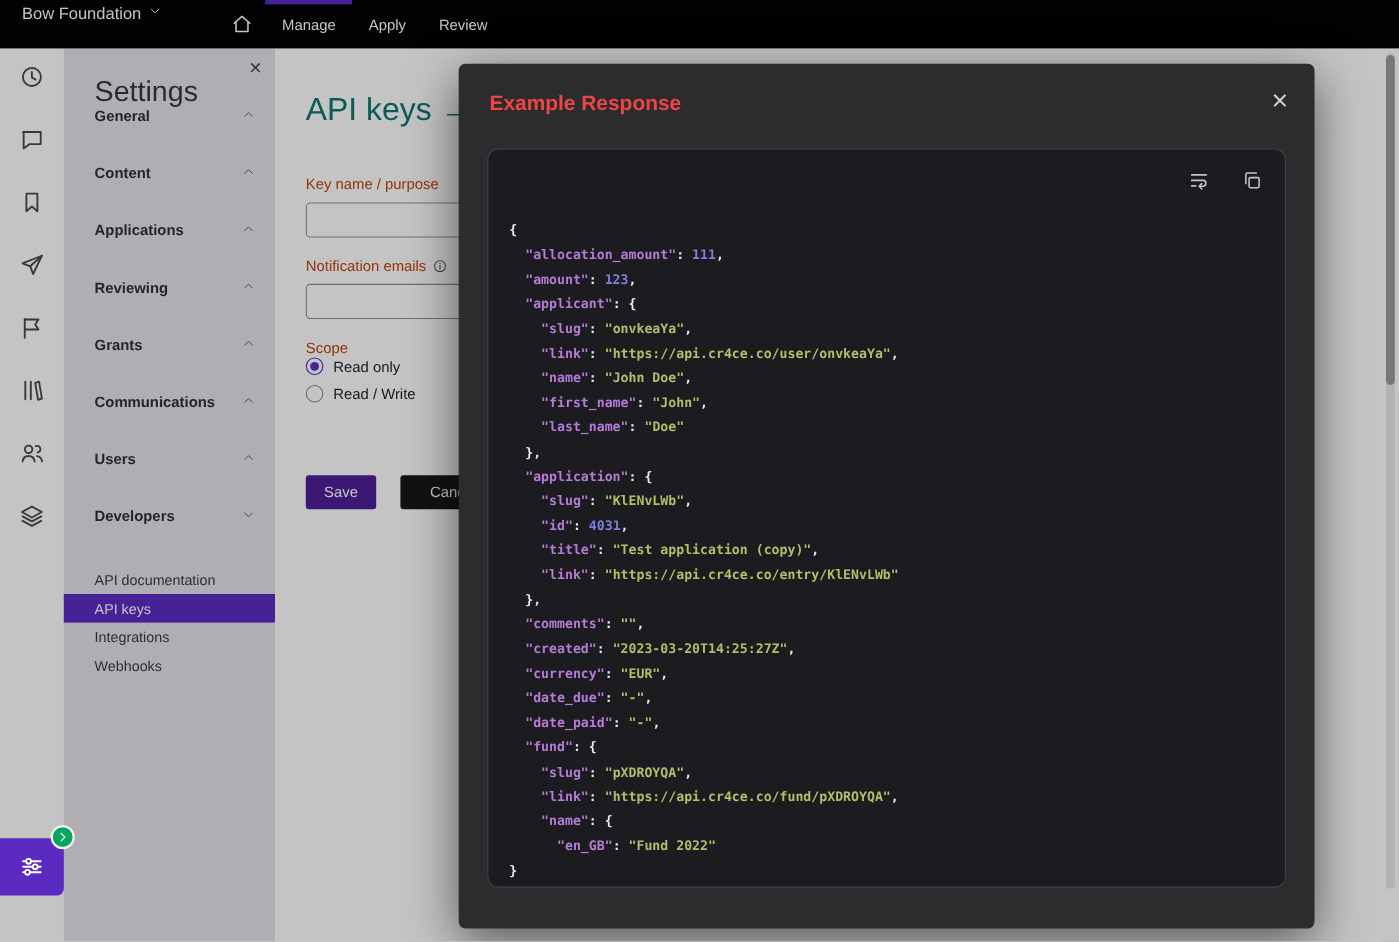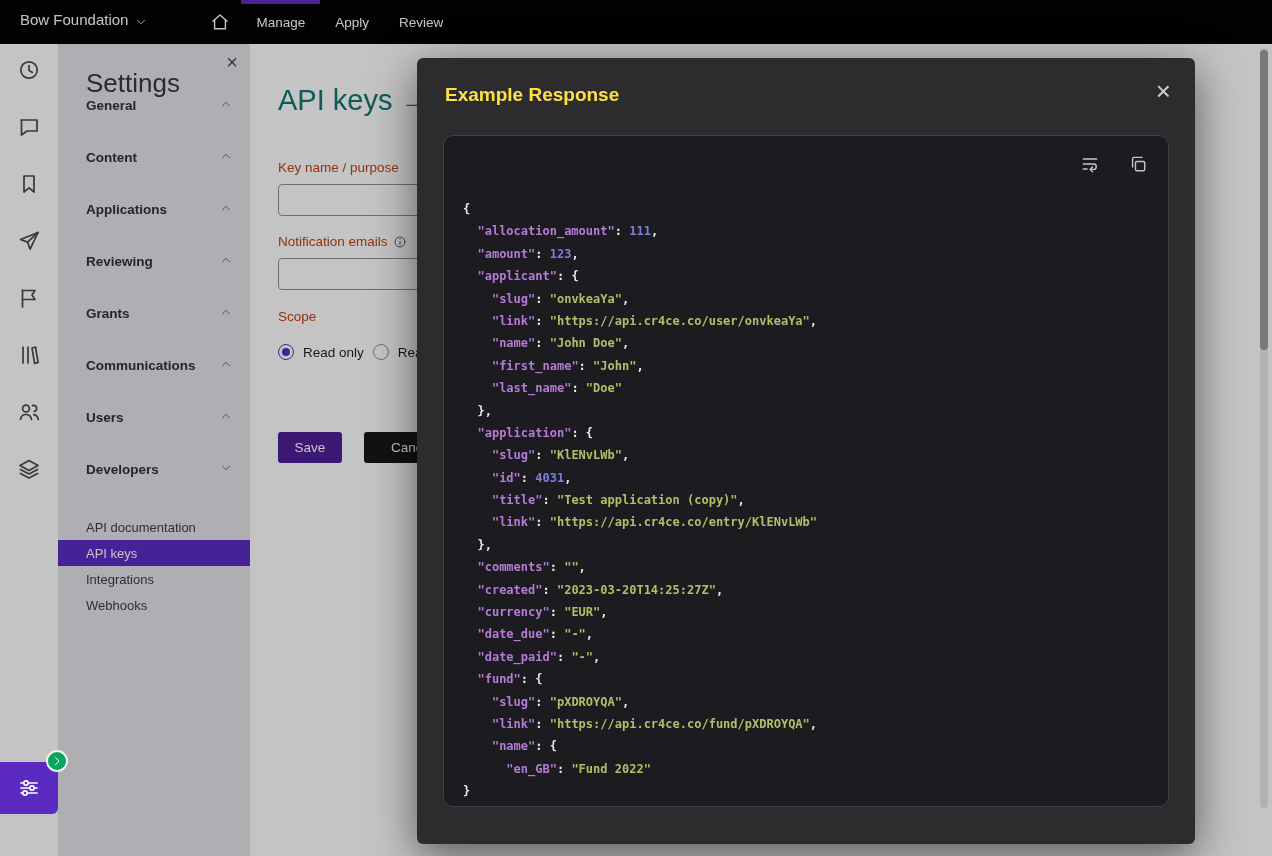--- a/index.html
+++ b/index.html
@@ -11,21 +11,21 @@
   body{font-family:"Liberation Sans",sans-serif;background:#fff}
   .page{position:relative;width:1272px;height:856px;background:#fff;overflow:hidden}
   .icn{display:inline-flex;width:24px;height:24px;flex:0 0 auto}
   .icn svg{width:100%;height:100%;display:block}
   .icn.sm{width:12px;height:12px}
   .icn.xs{width:14px;height:14px}
   .icn.info{width:14px;height:14px;color:#55555b;margin-left:5px;vertical-align:-2px}
 
   
   .topbar{position:absolute;top:0;left:0;right:0;height:44px;background:#000;display:flex;align-items:center;color:#fff;z-index:1}
-  .org{display:flex;align-items:flex-end;gap:7px;padding:16px 20px;height:100%;font-size:15px;cursor:pointer}
+  .org{display:flex;align-items:flex-start;gap:7px;padding:4px 20px;height:100%;font-size:15px;cursor:pointer}
   .homebtn{margin-left:38px;width:30px;height:100%;display:flex;align-items:center;justify-content:center;cursor:pointer}
   .homebtn .icn{width:20px;height:20px}
   .topnav{display:flex;height:100%;margin-left:6px}
   .navitem{position:relative;display:flex;align-items:center;padding:0 15px;height:100%;font-size:13.5px;color:#fff;cursor:pointer}
   .navitem.active::before{content:'';position:absolute;top:0;left:0;right:0;height:4px;background:var(--accent)}
 
   
   .iconbar{position:absolute;left:0;top:44px;width:58px;height:812px;background:#fff;display:flex;flex-direction:column;align-items:center;padding-top:14px;gap:33px}
   .iconbtn{width:24px;height:24px;color:#47474d;cursor:pointer}
 
@@ -39,21 +39,21 @@
   .subrow{height:26px;display:flex;align-items:center;padding:0 0 0 28px;font-size:13px;color:#3a3a3e;cursor:pointer}
   .subrow.sel{background:var(--accent);color:#fff}
 
   
   .content{position:absolute;left:250px;top:44px;width:1006px;height:812px;background:#fff}
   .page-title{position:absolute;left:28px;top:40px;font-size:29px;font-weight:400;color:#0f766e}
   .flabel{position:absolute;left:28px;font-size:13.5px;color:#c2410c;display:flex;align-items:center}
   .l1{top:116px}.l2{top:190px}.l3{top:265px}
   .tinput{position:absolute;left:28px;width:330px;height:32px;border:1px solid #8f8f96;border-radius:4px;background:#fff;font-size:13px;padding:0 8px;outline:none}
   .i1{top:140px}.i2{top:214px}
-  .scopes{position:absolute;left:28px;top:300px;display:flex;flex-direction:row;gap:9px}
+  .scopes{position:absolute;left:28px;top:281px;display:flex;flex-direction:column;gap:9px}
   .radio{display:flex;align-items:center;gap:9px;font-size:13.5px;color:#1e1e22;cursor:pointer}
   .rb{position:relative;width:16px;height:16px;border-radius:50%;border:1.5px solid #8a8a90;background:#fff}
   .rb.on{border-color:var(--accent)}
   .rb.on::after{content:'';position:absolute;left:50%;top:50%;width:8px;height:8px;margin:-4px 0 0 -4px;border-radius:50%;background:var(--accent)}
   .btn{position:absolute;top:388px;height:31px;border:none;border-radius:3px;font-size:13.5px;color:#fff;cursor:pointer;font-family:"Liberation Sans",sans-serif}
   .btn.save{left:28px;width:64px;background:#4c1d95}
   .btn.cancel{left:114px;width:96px;background:#161618}
 
   
   .pagebar{position:absolute;right:4px;top:48px;width:8px;height:760px;background:#e8e8ea;border-radius:4px;z-index:2}
@@ -63,21 +63,21 @@
   .overlay{position:absolute;inset:0;background:rgba(10,8,14,.24);z-index:5}
 
   
   .widget{position:absolute;left:0;top:762px;z-index:6}
   .wbtn{width:58px;height:52px;background:var(--accent);border-radius:0 6px 6px 0;display:flex;align-items:center;justify-content:center;color:#fff;cursor:pointer}
   .wbtn .icn{width:24px;height:24px}
   .wexpand{position:absolute;left:46px;top:-12px;width:22px;height:22px;border-radius:50%;background:#0aa660;border:2px solid #f2f2f4;display:flex;align-items:center;justify-content:center;color:#fff;cursor:pointer}
 
   
   .modal{position:absolute;left:417px;top:58px;width:778px;height:786px;background:#2c2c2f;border-radius:6px;z-index:10;box-shadow:0 12px 45px rgba(0,0,0,.55)}
-  .modal-title{position:absolute;left:28px;top:26px;font-size:19px;font-weight:700;color:#fde047}
+  .modal-title{position:absolute;left:28px;top:26px;font-size:19px;font-weight:700;color:#ef4444}
   .modal-close{position:absolute;right:24px;top:20px;font-size:26px;line-height:1;color:#cfcfd4;cursor:pointer}
   .codeblock{position:absolute;left:26px;top:77px;width:726px;height:672px;background:#1c1c20;border:1px solid #404046;border-radius:10px;overflow:hidden}
   .code-tools{position:absolute;top:18px;right:20px;display:flex;gap:28px;color:#c4c4ca;z-index:2}
   .tool{width:20px;height:20px;cursor:pointer}
   .tool .icn{width:20px;height:20px}
   .code{position:absolute;left:19px;top:62px;right:0;white-space:pre;font-family:"DejaVu Sans Mono",monospace;font-size:12px;line-height:22.4px;font-weight:700}
   .cl{height:22.4px}
   .tk-p{color:var(--c-punct)} .tk-k{color:var(--c-key)} .tk-s{color:var(--c-str)} .tk-n{color:var(--c-num)}
 </style>
 </head>

